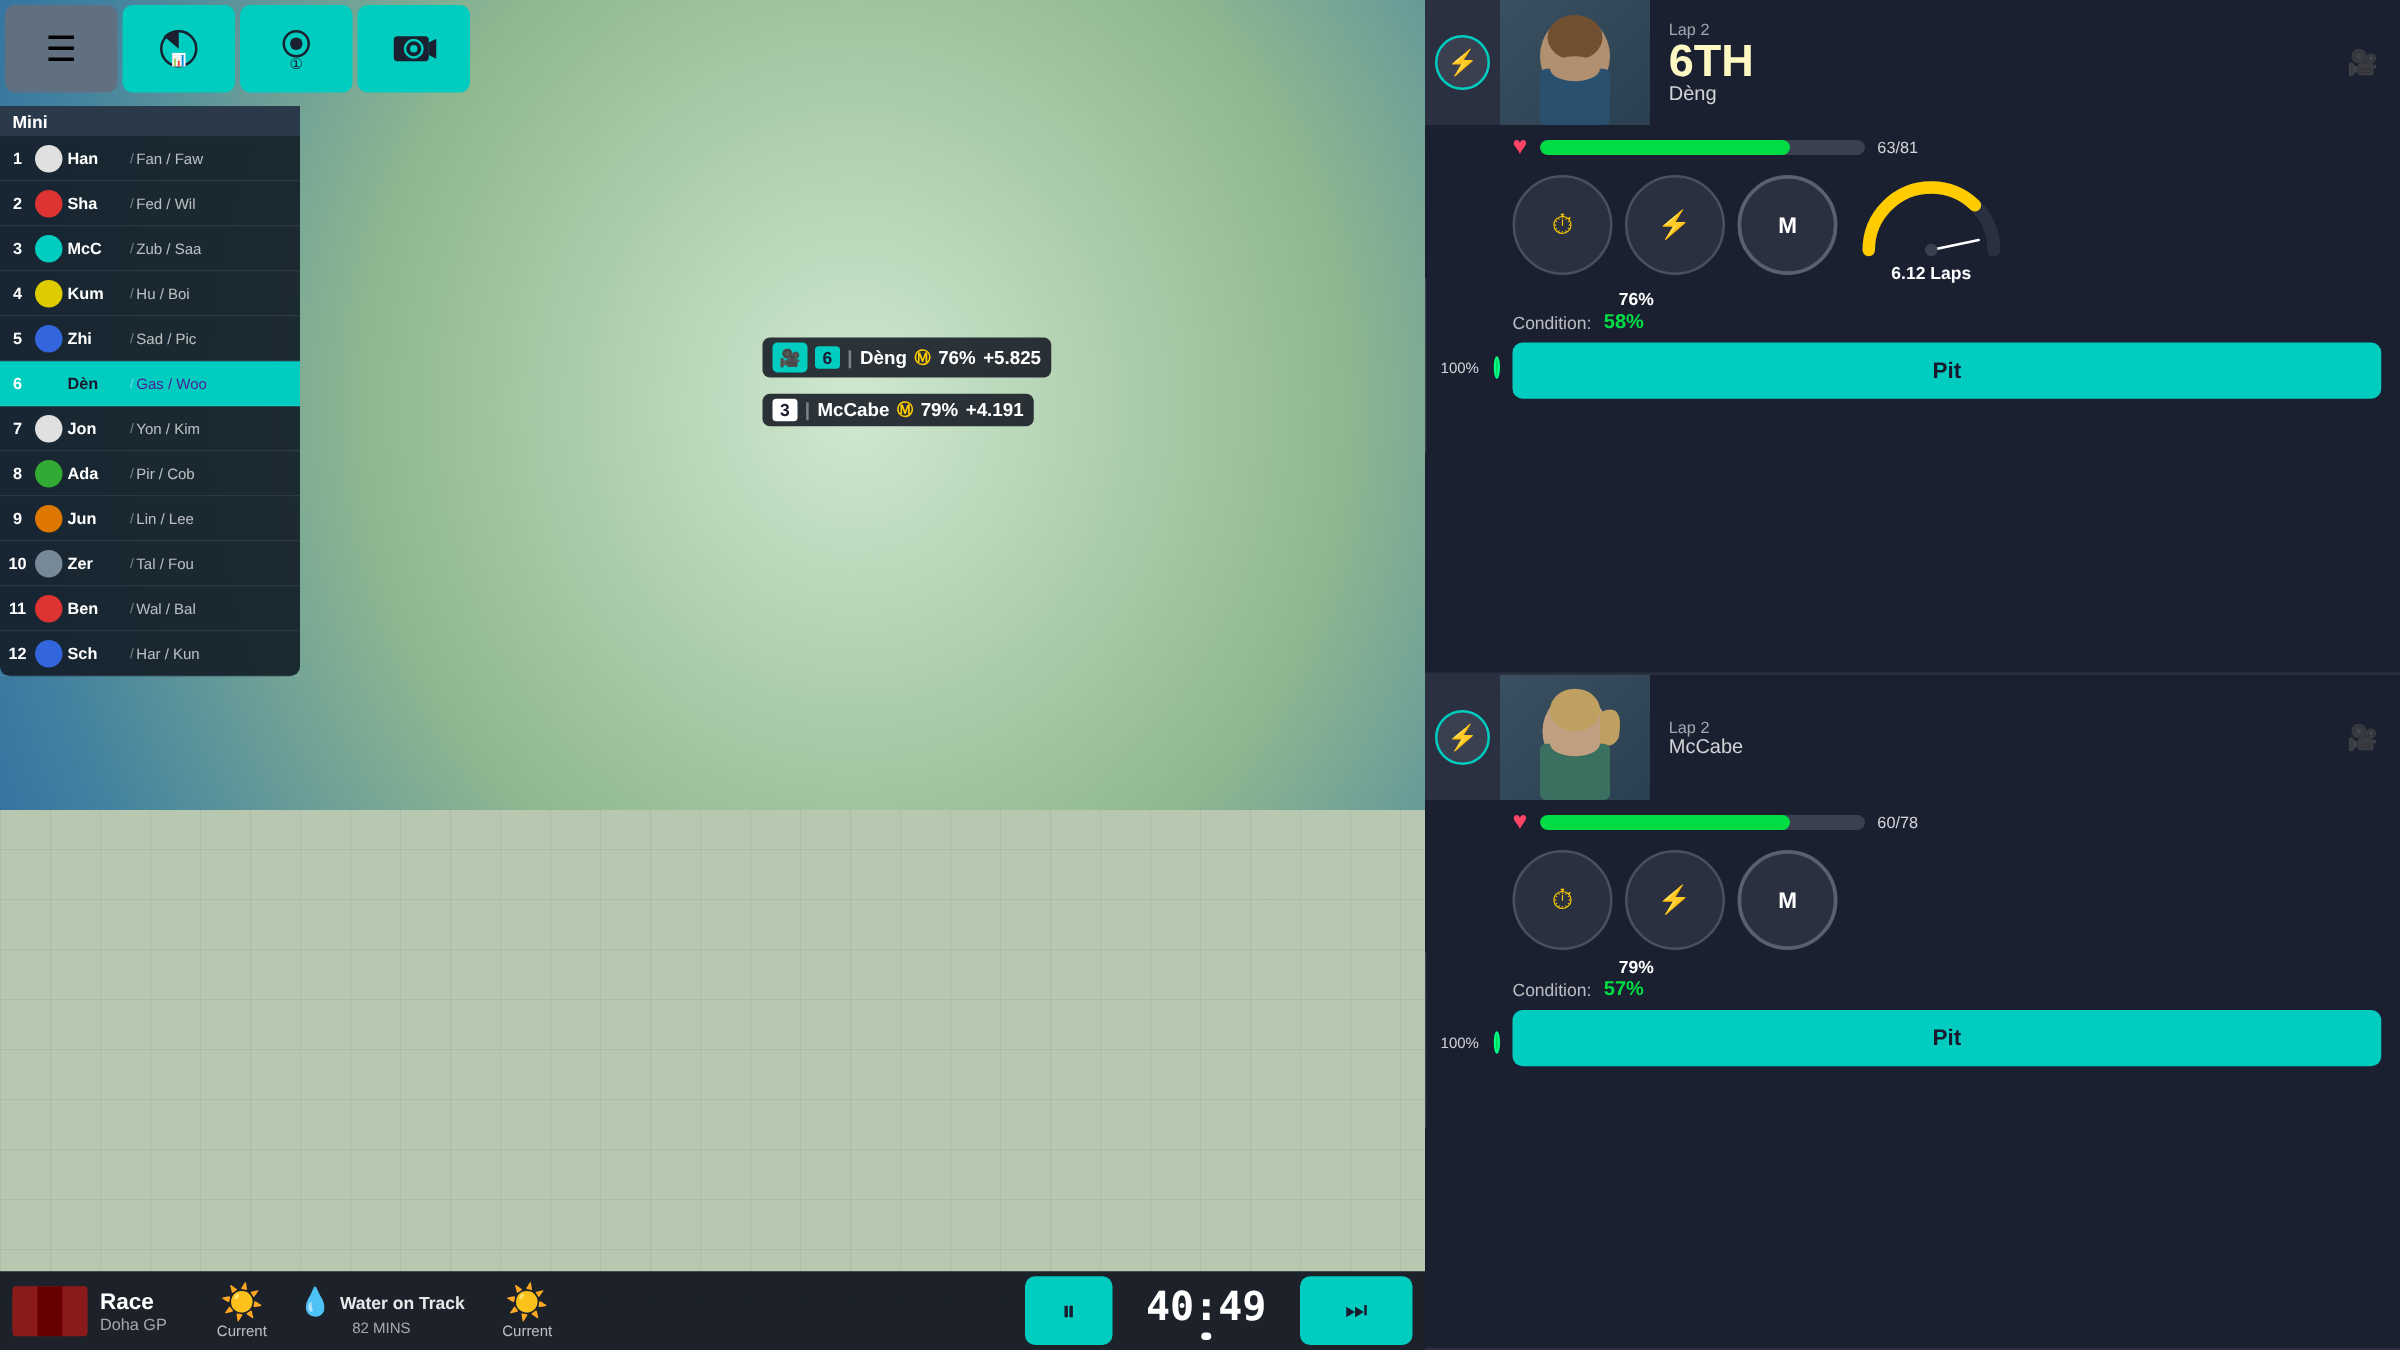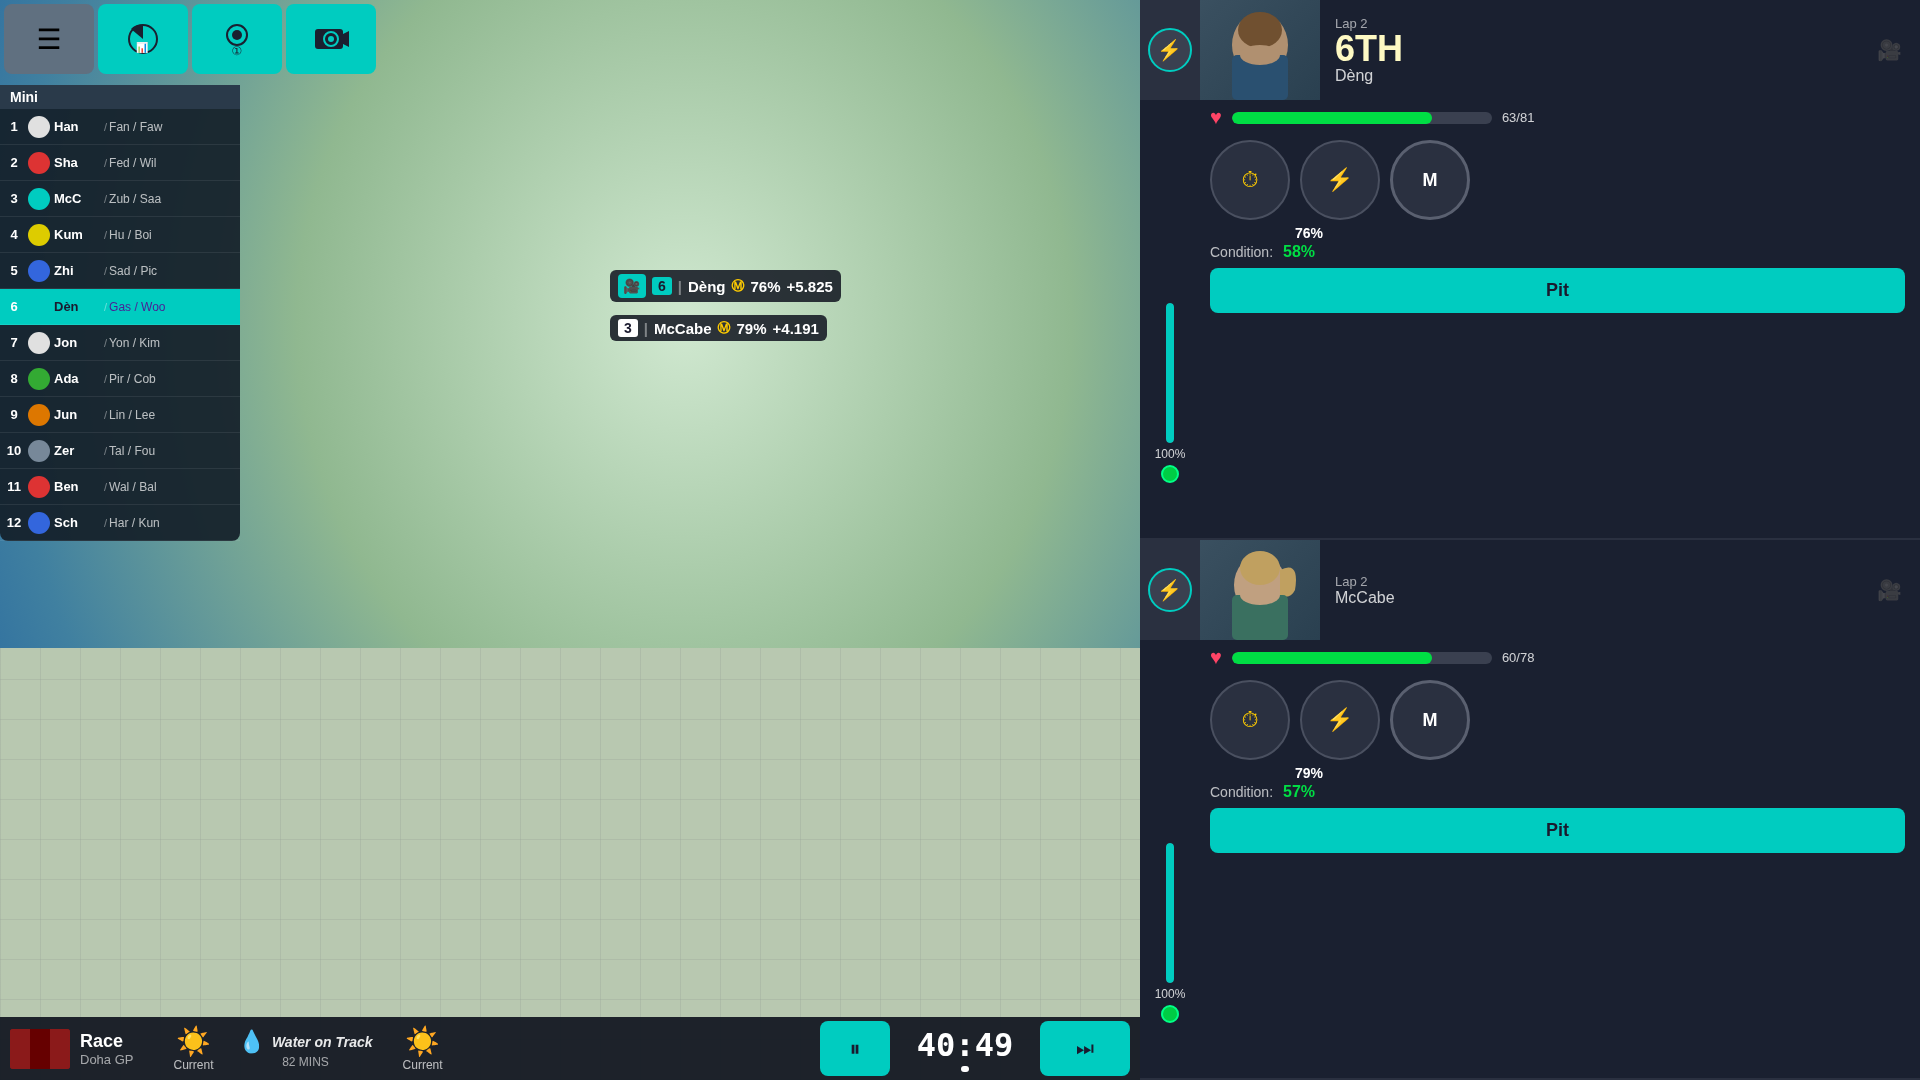--- a/index.html
+++ b/index.html
@@ -223,21 +223,20 @@
       flex-shrink: 0;
     }
     .water-icon {
       font-size: 22px;
       color: #4499ff;
     }
     .water-text {
       color: rgba(255,255,255,0.9);
       font-size: 14px;
       font-weight: bold;
-      font-style: italic;
     }
     .water-sub {
       font-size: 12px;
       color: rgba(255,255,255,0.6);
     }
     .current-section {
       margin-left: 40px;
       display: flex;
       flex-direction: column;
       align-items: center;
@@ -405,24 +404,25 @@
     }
 
     
     .vertical-slider-area {
       position: absolute;
       left: 0;
       top: 100px;
       width: 60px;
       bottom: 50px;
       display: flex;
-      flex-direction: column;
+      flex-direction: row;
       align-items: center;
       justify-content: flex-end;
       padding-bottom: 5px;
+      gap: 12px;
     }
     .v-slider-track {
       width: 8px;
       height: 140px;
       background: #3a4050;
       border-radius: 4px;
       position: relative;
       overflow: hidden;
     }
     .v-slider-fill {
@@ -770,20 +770,31 @@
       <div class="gauge-circle">
         <span class="gauge-icon yellow">⏱</span>
       </div>
 
       <div class="gauge-circle">
         <span class="gauge-icon teal">⚡</span>
       </div>
 
       <div class="m-circle">M</div>
 
+      <div class="semi-gauge-container">
+        <svg class="semi-gauge-svg" width="120" height="70" viewBox="0 0 120 70">
+          <path d="M10,60 A50,50 0 0,1 110,60" fill="none" stroke="#3a4050" stroke-width="10" stroke-linecap="round"></path>
+          <path d="M10,60 A50,50 0 0,1 110,60" fill="none" stroke="#2a3040" stroke-width="10" stroke-linecap="round" stroke-dasharray="157" stroke-dashoffset="0"></path>
+          <path d="M10,60 A50,50 0 0,1 110,60" fill="none" stroke="#ffcc00" stroke-width="10" stroke-linecap="round" stroke-dasharray="157" stroke-dashoffset="40"></path>
+
+          <line x1="60" y1="60" x2="98" y2="52" stroke="#ffffff" stroke-width="2" stroke-linecap="round"></line>
+          <circle cx="60" cy="60" r="5" fill="#3a4050"></circle>
+        </svg>
+        <div class="gauge-value-label">6.12 Laps</div>
+      </div>
     </div>
 
     <div style="display:flex;padding:0 10px 0 155px;gap:20px;align-items:center;">
       <div style="color:#ffffff;font-size:14px;font-weight:bold;text-align:center;">76%</div>
     </div>
 
     <div class="condition-row">
       <span class="condition-label">Condition:</span>
       <span class="condition-value">58%</span>
     </div>

